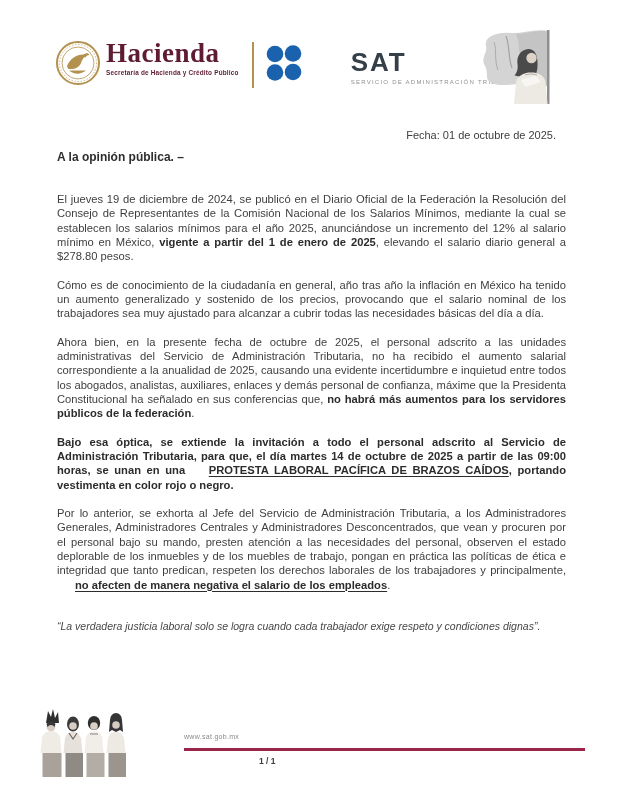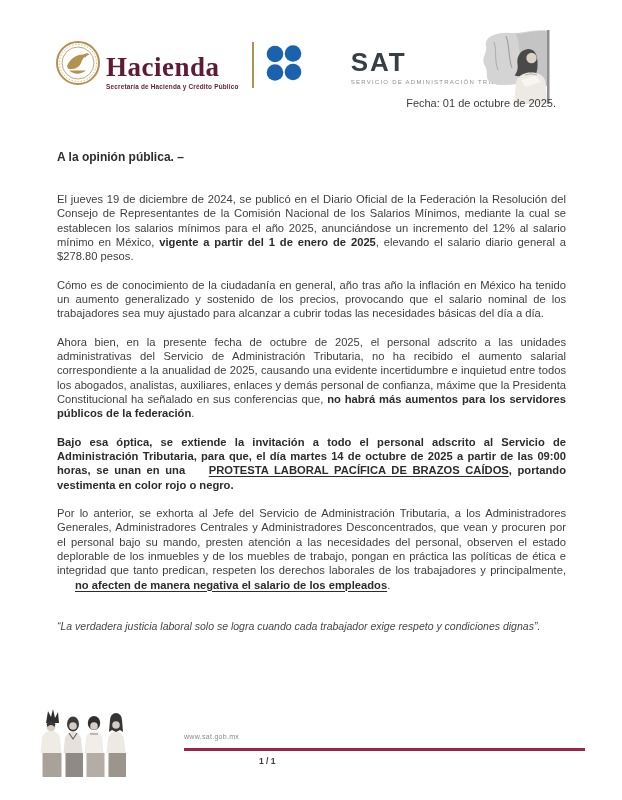--- a/index.html
+++ b/index.html
@@ -12,35 +12,35 @@
     --muted:#8a8a8a;
   }
   html,body{margin:0;padding:0;background:#ffffff;}
   .page{
     width:622px;height:800px;position:relative;background:#ffffff;
     font-family:"Liberation Sans", sans-serif;color:var(--text);
     overflow:hidden;margin:0 auto;
   }
   
   .header{position:absolute;top:40px;left:55px;display:flex;align-items:center;}
-  .hacienda-block{display:flex;align-items:flex-end;}
+  .hacienda-block{display:flex;align-items:flex-start;}
   .hacienda-text{display:flex;flex-direction:column;margin-left:5px;}
   .hacienda-title{
     font-family:"Liberation Serif", serif;font-weight:bold;font-size:27px;
     color:var(--maroon-dark);line-height:1;letter-spacing:.5px;
   }
   .hacienda-sub{font-size:6.4px;font-weight:bold;color:var(--maroon-dark);margin-top:2px;letter-spacing:.2px;}
   .header-divider{width:2px;height:46px;background:var(--gold);margin:0 11px 0 13px;}
   .sat-block{display:flex;align-items:flex-start;gap:40px;}
   .sat-text{display:flex;flex-direction:column;margin-left:8px;margin-top:6px;}
   .sat-title{font-size:26px;font-weight:800;color:var(--sat-dark);line-height:1;letter-spacing:2px;}
   .sat-sub{font-size:6px;letter-spacing:1.25px;color:#909090;margin-top:4px;white-space:nowrap;}
   .flag-image{position:absolute;top:28px;right:46px;}
   
-  .date-line{position:absolute;top:97px;right:66px;font-size:11px;color:var(--text);text-align:right;}
+  .date-line{position:absolute;top:129px;right:66px;font-size:11px;color:var(--text);text-align:right;}
   .letter{position:absolute;top:150px;left:57px;width:509px;}
   .salutation{font-weight:bold;font-size:12px;color:#2e2e2e;}
   .paragraphs{margin-top:28px;}
   .para{margin:0 0 14px 0;font-size:11.2px;line-height:1.28;text-align:justify;color:var(--text);}
   .b{font-weight:bold;color:#2c2c2c;}
   .u{text-decoration:underline;text-underline-offset:1.5px;padding-left:18px;}
   .quote{margin-top:28px;text-align:left;font-style:italic;font-size:10.5px;color:#474747;}
   
   .footer-women{position:absolute;left:36px;top:707px;}
   .campaign{position:absolute;left:129px;top:719px;width:60px;text-align:center;color:var(--maroon);}

